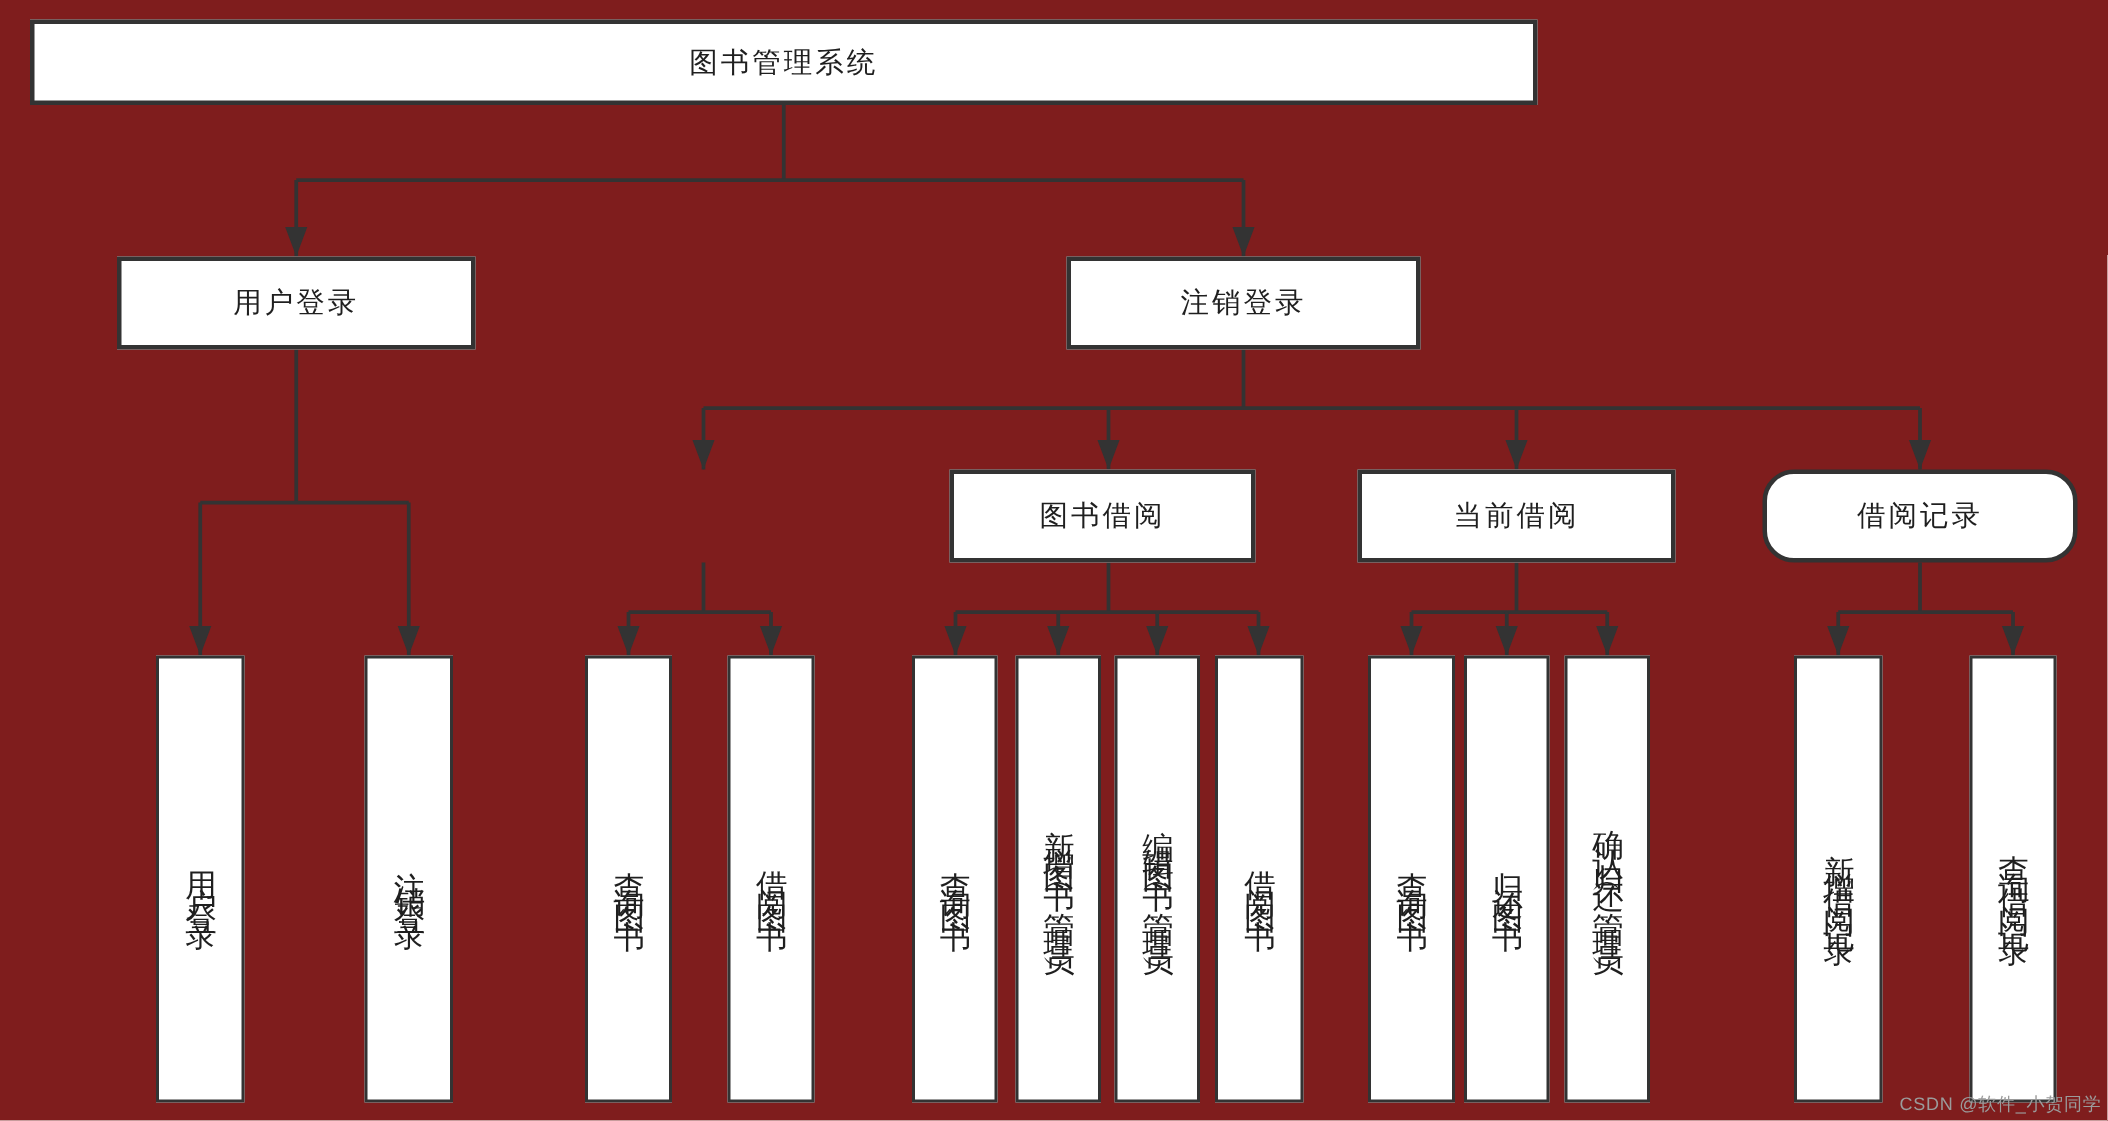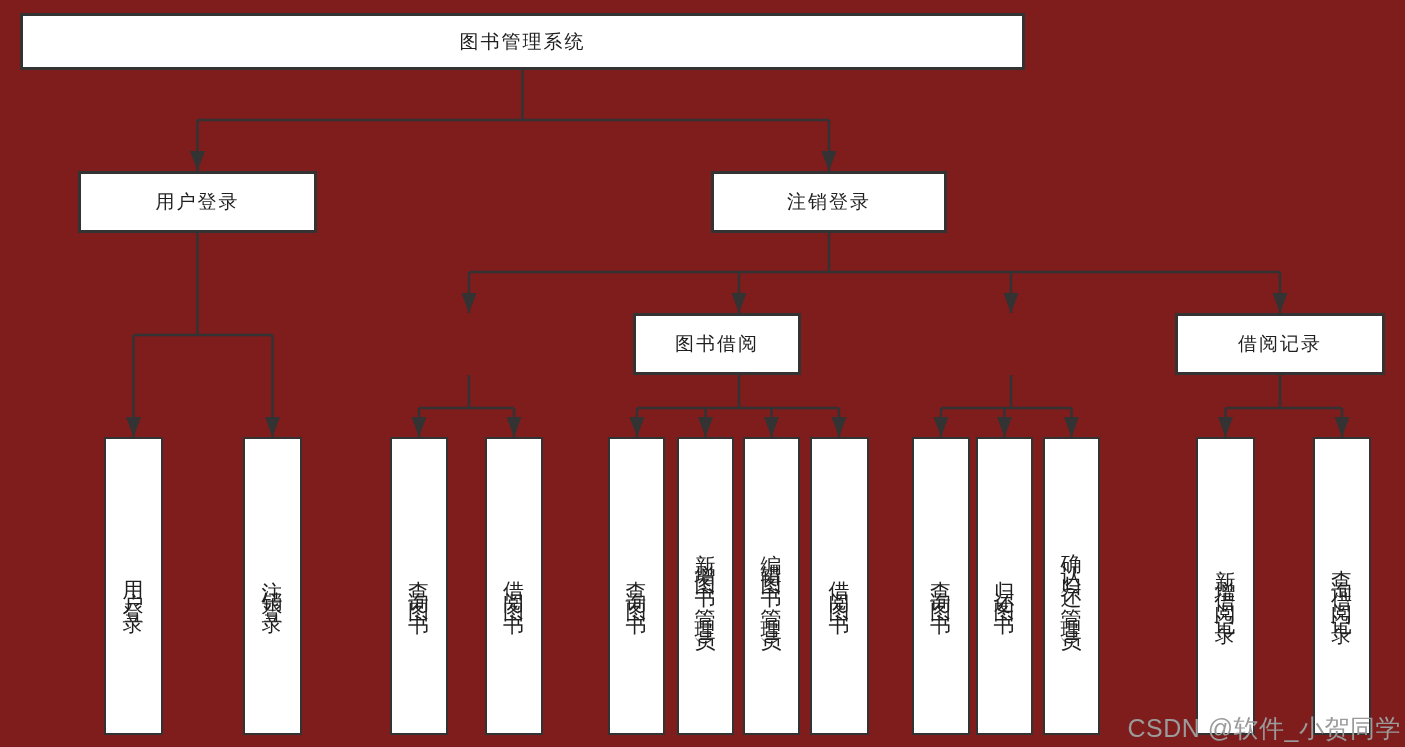--- a/index.html
+++ b/index.html
@@ -28,21 +28,21 @@
     writing-mode:vertical-rl;
     text-orientation:mixed;
     font-size:21px;
     line-height:1;
     letter-spacing:11px;
     z-index:2;
   }
   .watermark{
     position:absolute;
     right:4px;bottom:2px;
-    font-size:25px;
+    font-size:12px;
     color:#9b9b9b;
     letter-spacing:0.5px;
     z-index:3;
     white-space:nowrap;
   }
 </style>
 </head>
 <body>
 
 <div class="canvas">
@@ -93,22 +93,23 @@
     <line x1="1225.5" y1="408" x2="1342" y2="408"></line>
     <line x1="1225.5" y1="408" x2="1225.5" y2="437" marker-end="url(#arrow)"></line>
     <line x1="1342" y1="408" x2="1342" y2="437" marker-end="url(#arrow)"></line>
   </svg>
 
   <div class="node" style="left:20px;top:13px;width:1005px;height:57px;">图书管理系统</div>
 
   <div class="node" style="left:78px;top:171px;width:239px;height:62px;">用户登录</div>
   <div class="node" style="left:711px;top:171px;width:236px;height:62px;">注销登录</div>
 
-  <div class="node" style="left:633px;top:313px;width:168px;height:62px;">图书借阅</div>
-  <div class="node" style="left:1175px;top:313px;width:210px;height:62px;">借阅记录</div>
+  <div class="node" style="left:633px;top:313px;width:204px;height:62px;">图书借阅</div>
+  <div class="node" style="left:905px;top:313px;width:212px;height:62px;">当前借阅</div>
+  <div class="node" style="left:1175px;top:313px;width:210px;height:62px;border-radius:21px;">借阅记录</div>
 
   <div class="node leaf" style="left:104px;top:437px;width:59px;height:298px;">用户登录</div>
   <div class="node leaf" style="left:243px;top:437px;width:59px;height:298px;">注销登录</div>
 
   <div class="node leaf" style="left:390px;top:437px;width:58px;height:298px;">查询图书</div>
   <div class="node leaf" style="left:485px;top:437px;width:58px;height:298px;">借阅图书</div>
 
   <div class="node leaf" style="left:608px;top:437px;width:57px;height:298px;">查询图书</div>
   <div class="node leaf" style="left:677px;top:437px;width:57px;height:298px;">新增图书（管理员）</div>
   <div class="node leaf" style="left:743px;top:437px;width:57px;height:298px;">编辑图书（管理员）</div>

